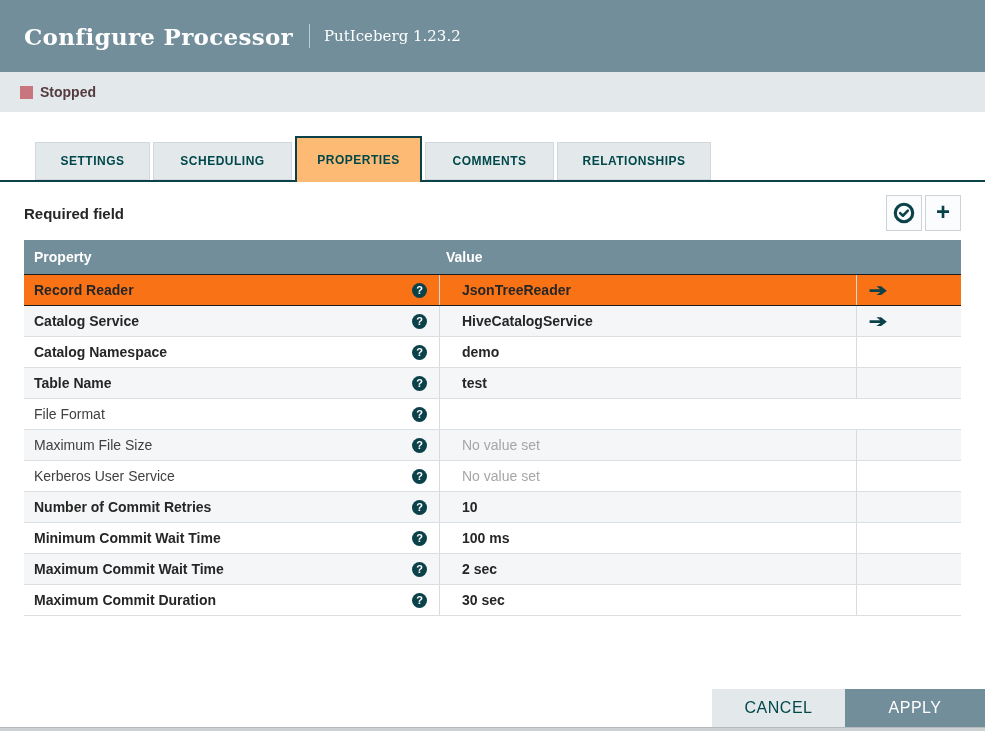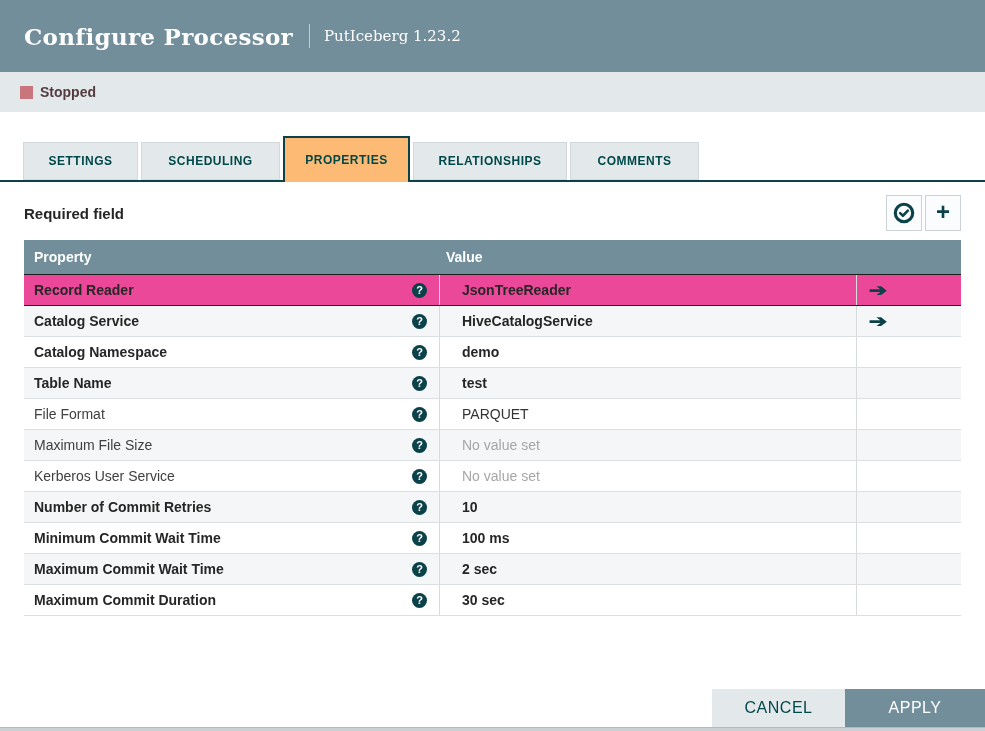--- a/index.html
+++ b/index.html
@@ -11,40 +11,40 @@
   .hdr-title { font-family:"DejaVu Serif", serif; font-weight:bold; font-size:23px; color:#ffffff; letter-spacing:.3px; }
   .hdr-sep { width:1px; height:24px; background:rgba(255,255,255,.55); margin:0 14px 0 16px; }
   .hdr-sub { font-family:"DejaVu Serif", serif; font-size:15px; color:#ffffff; }
 
   
   .status { height:40px; background:#e3e8eb; display:flex; align-items:center; padding:0 20px; }
   .status-square { width:13px; height:13px; background:#c9757d; margin-right:7px; }
   .status-label { font-size:14px; font-weight:bold; color:#543b40; }
 
   
-  .tabbar { margin-top:24px; padding-left:23px; display:flex; align-items:flex-end; border-bottom:2px solid #0b4149; height:46px; }
+  .tabbar { margin-top:24px; padding-left:35px; display:flex; align-items:flex-end; border-bottom:2px solid #0b4149; height:46px; }
   .tab { height:38px; background:#e3e8eb; border:1px solid #d2d8db; margin-right:3px; display:flex; align-items:center; justify-content:center; font-size:12px; font-weight:bold; letter-spacing:.5px; color:#004849; cursor:pointer; }
   .tab.active { background:#fdba74; border:2px solid #0b4149; border-bottom:none; height:46px; margin-bottom:-2px; z-index:2; }
   .tab.w1{width:115px}.tab.w2{width:139px}.tab.w3{width:127px}.tab.w4{width:154px}.tab.w5{width:129px}
 
   
   .ptoolbar { margin:12px 24px 8px 24px; display:flex; justify-content:space-between; align-items:center; height:38px; }
   .required-note { font-size:15px; font-weight:bold; color:#262626; }
   .icon-btns { display:flex; gap:3px; }
   .icon-btn { width:36px; height:36px; background:#fbfcfd; border:1px solid #ccd2d5; display:flex; align-items:center; justify-content:center; cursor:pointer; }
   .plus-glyph { font-size:24px; font-weight:bold; color:#0b4149; line-height:1; margin-top:-2px; }
 
   
   .ptable { margin:0 24px; }
   .thead { display:flex; height:34px; background:#728e9b; color:#ffffff; font-size:14px; font-weight:bold; align-items:center; }
   .th-prop { width:416px; padding-left:10px; }
   .th-value { flex:1; padding-left:6px; }
   .row { display:flex; height:31px; border-bottom:1px solid #dcdfe1; font-size:14px; color:#404040; background:#ffffff; align-items:stretch; cursor:pointer; }
   .row.alt { background:#f4f6f7; }
-  .row.highlight { background:#ec4899; border-top:1px solid #1d1d1d; border-bottom:1px solid #1d1d1d; height:32px; }
+  .row.highlight { background:#f97316; border-top:1px solid #1d1d1d; border-bottom:1px solid #1d1d1d; height:32px; }
   .cell-prop { width:416px; padding:0 12px 0 10px; display:flex; justify-content:space-between; align-items:center; border-right:1px solid #d8dbdd; }
   .cell-value { flex:1; padding-left:6px; display:flex; align-items:center; border-right:1px solid #d8dbdd; color:#333333;margin-left:16px; }
   .cell-goto { width:104px; display:flex; align-items:center; padding-left:14px; }
   .row.required .prop-label, .row.required .value-text { font-weight:bold; color:#262626; }
   .row.no-value .value-text { color:#a6a6a6; }
   .help-icon { width:15px; height:15px; border-radius:50%; background:#0b4149; color:#ffffff; font-size:11px; font-weight:bold; display:flex; align-items:center; justify-content:center; flex:0 0 auto; cursor:pointer; }
   .goto-arrow { color:#0b4149; font-weight:bold; font-size:17px; line-height:1; transform:scaleX(1.3); cursor:pointer; }
 
   
   .footer { position:absolute; right:0; bottom:4px; display:flex; }
@@ -70,25 +70,25 @@
 <div class="tabbar">
   <div class="tab w1">
       <span>SETTINGS</span>
     </div>
   <div class="tab w2">
       <span>SCHEDULING</span>
     </div>
   <div class="tab w3 active">
       <span>PROPERTIES</span>
     </div>
+  <div class="tab w5">
+      <span>COMMENTS</span>
+    </div>
   <div class="tab w4">
       <span>RELATIONSHIPS</span>
-    </div>
-  <div class="tab w5">
-      <span>COMMENTS</span>
     </div>
 </div>
 
 <div class="ptoolbar">
   <span class="required-note">Required field</span>
   <span class="icon-btns">
     <span class="icon-btn">
       <svg width="22" height="22" viewBox="0 0 24 24">
         <circle cx="12" cy="12" r="9.5" fill="none" stroke="#0b4149" stroke-width="3.4"></circle>
         <path d="M7.8 12.2 L10.8 15 L16.2 9.4" fill="none" stroke="#0b4149" stroke-width="2.8" stroke-linecap="round" stroke-linejoin="round"></path>
@@ -152,23 +152,20 @@
     </span>
     <span class="cell-goto">
       <span class="goto-arrow" style="visibility: hidden;">➔</span>
     </span>
   </div>
       <div class="row">
     <span class="cell-prop">
       <span class="prop-label">File Format</span>
       <span class="help-icon">?</span>
     </span>
-    <span class="cell-value">
-      <span class="value-text">PARQUET</span>
-    </span>
     <span class="cell-goto">
       <span class="goto-arrow" style="visibility: hidden;">➔</span>
     </span>
   </div>
       <div class="row alt no-value">
     <span class="cell-prop">
       <span class="prop-label">Maximum File Size</span>
       <span class="help-icon">?</span>
     </span>
     <span class="cell-value">

